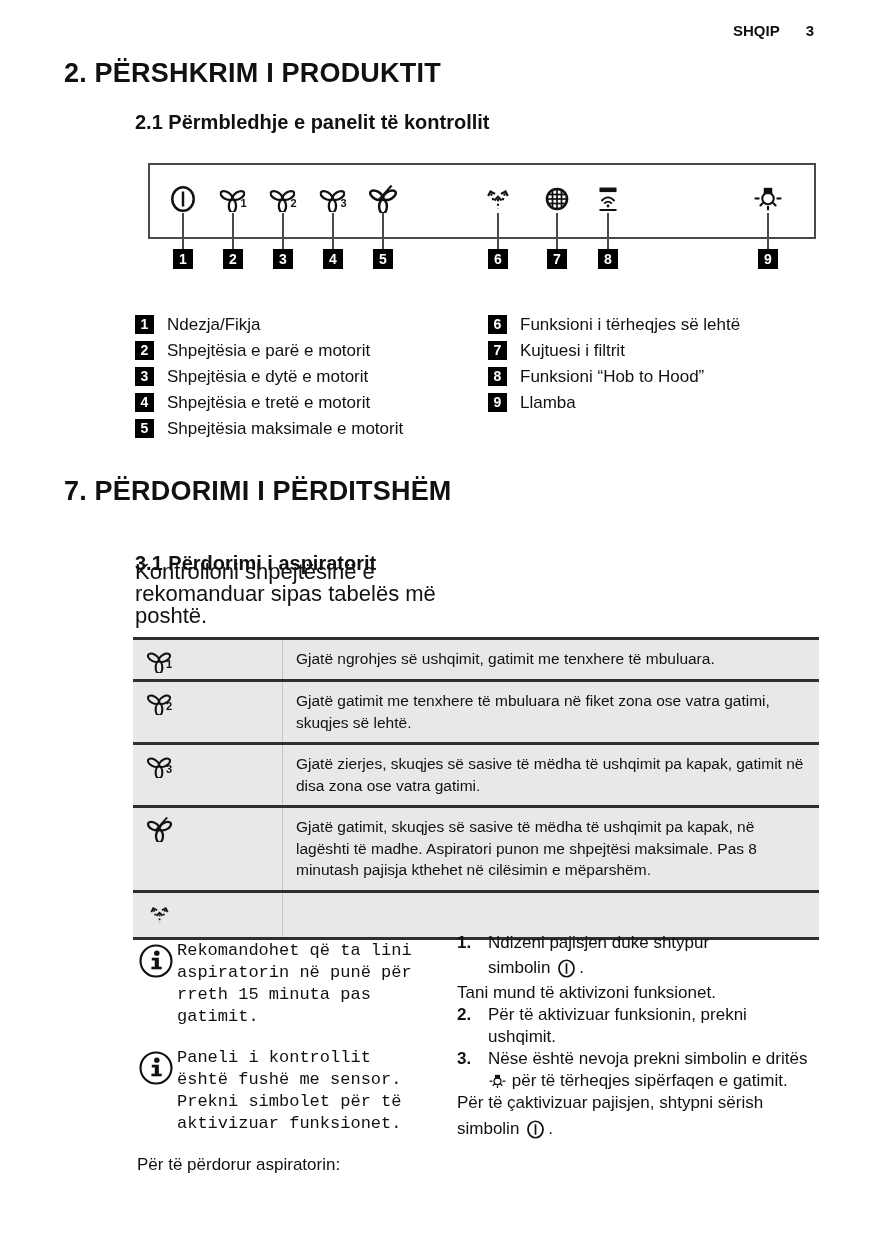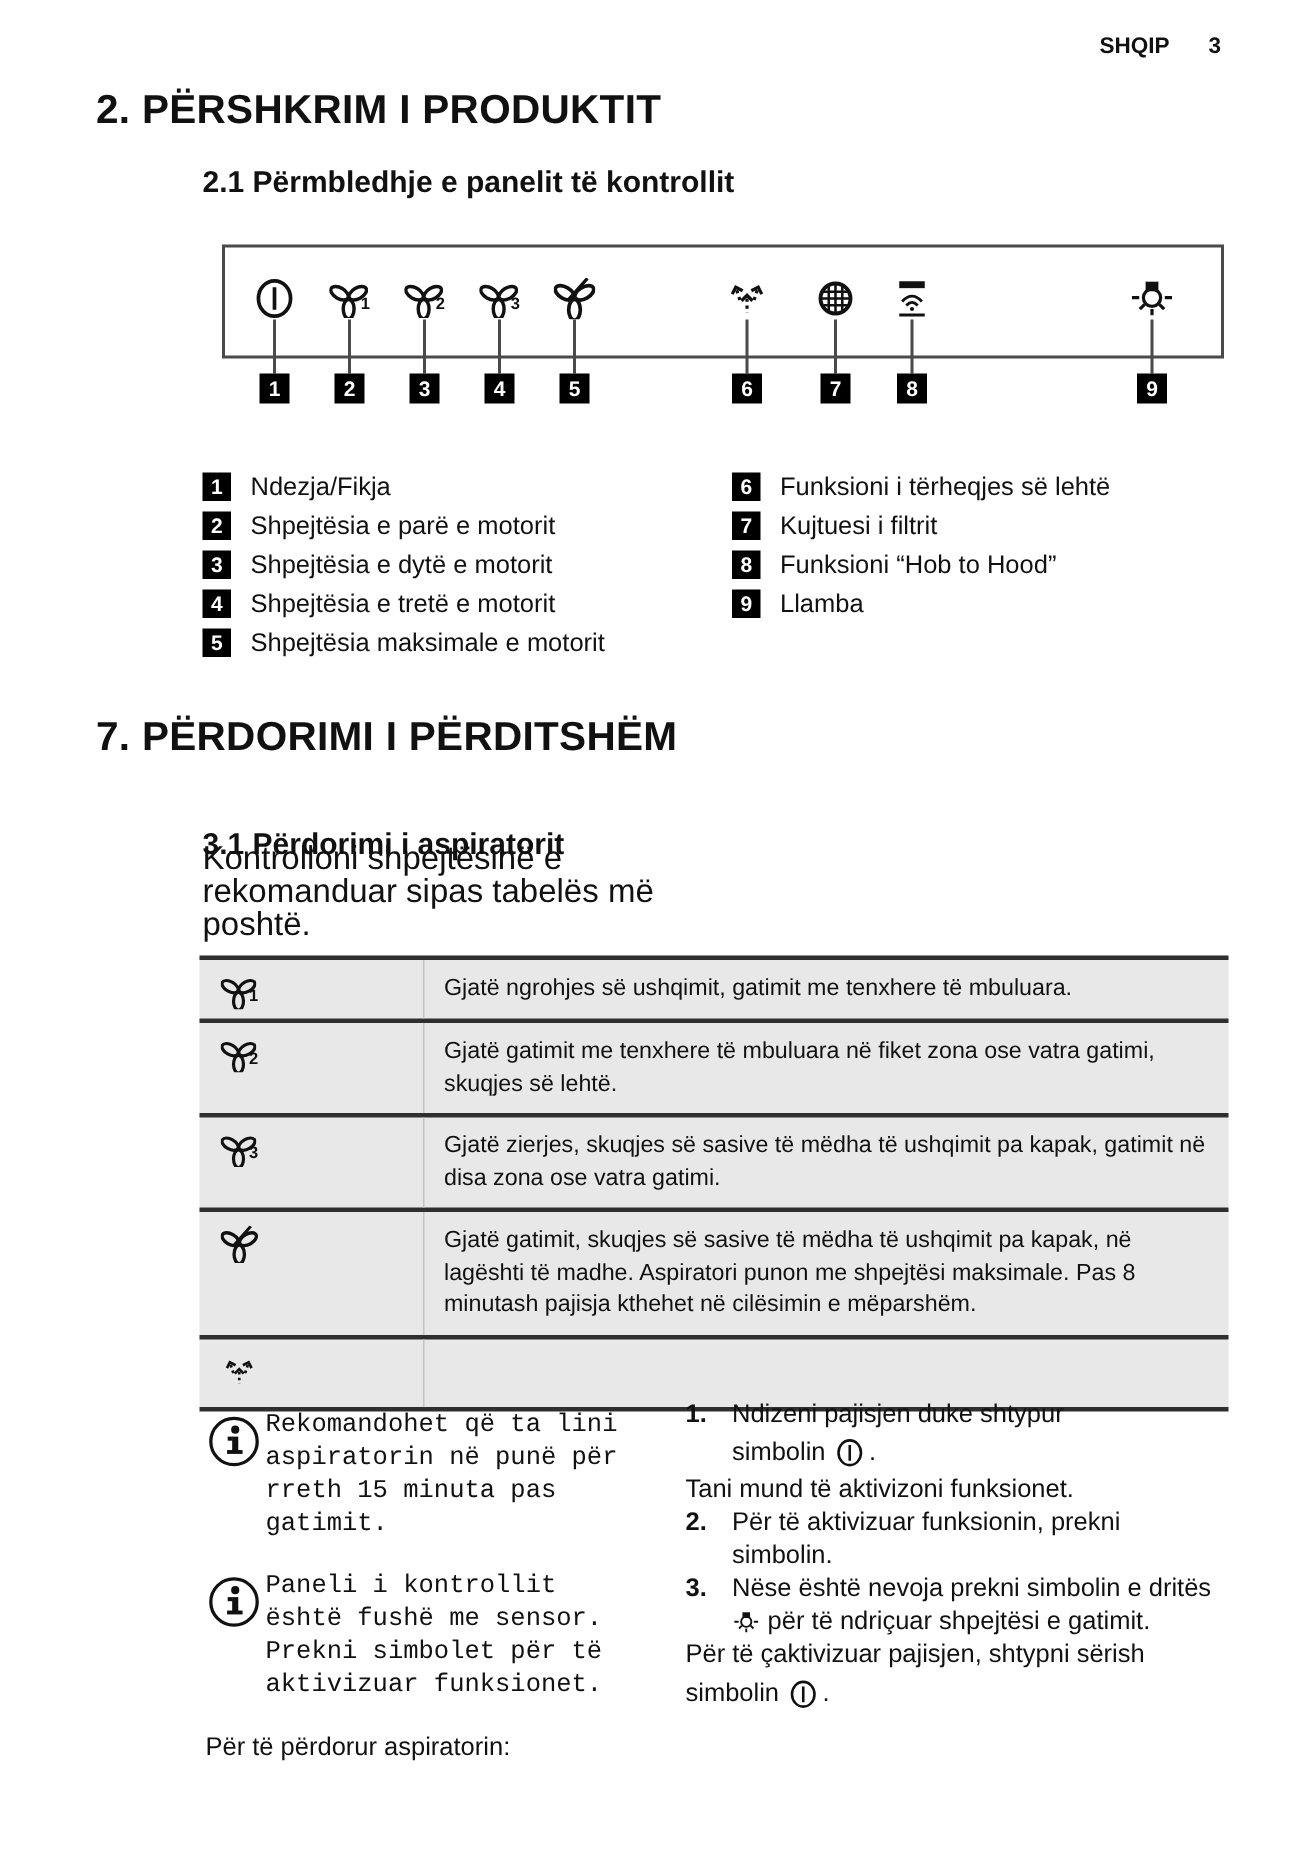--- a/index.html
+++ b/index.html
@@ -364,30 +364,30 @@
           <svg class="inline-ic" width="21" height="21">
               <use href="#sym-power"></use>
             </svg>
           <span>.</span>
         </span>
       </span>
     </div>
     <p class="plain">Tani mund të aktivizoni funksionet.</p>
     <div class="step">
       <span class="step-num">2.</span>
-      <span class="step-tx">Për të aktivizuar funksionin, prekni simbolin.</span>
+      <span class="step-tx">Për të aktivizuar funksionin, prekni ushqimit.</span>
     </div>
     <div class="step">
       <span class="step-num">3.</span>
       <span class="step-tx">
         <span>Nëse është nevoja prekni simbolin e dritës</span>
         <svg class="inline-ic" width="19" height="19">
             <use href="#sym-light"></use>
           </svg>
-        <span>për të ndriçuar shpejtësi e gatimit.</span>
+        <span>për të tërheqjes sipërfaqen e gatimit.</span>
       </span>
     </div>
     <div class="deact">
       <span>Për të çaktivizuar pajisjen, shtypni sërish</span>
       <span class="iline">
         <span>simbolin</span>
         <svg class="inline-ic" width="21" height="21">
             <use href="#sym-power"></use>
           </svg>
         <span>.</span>

